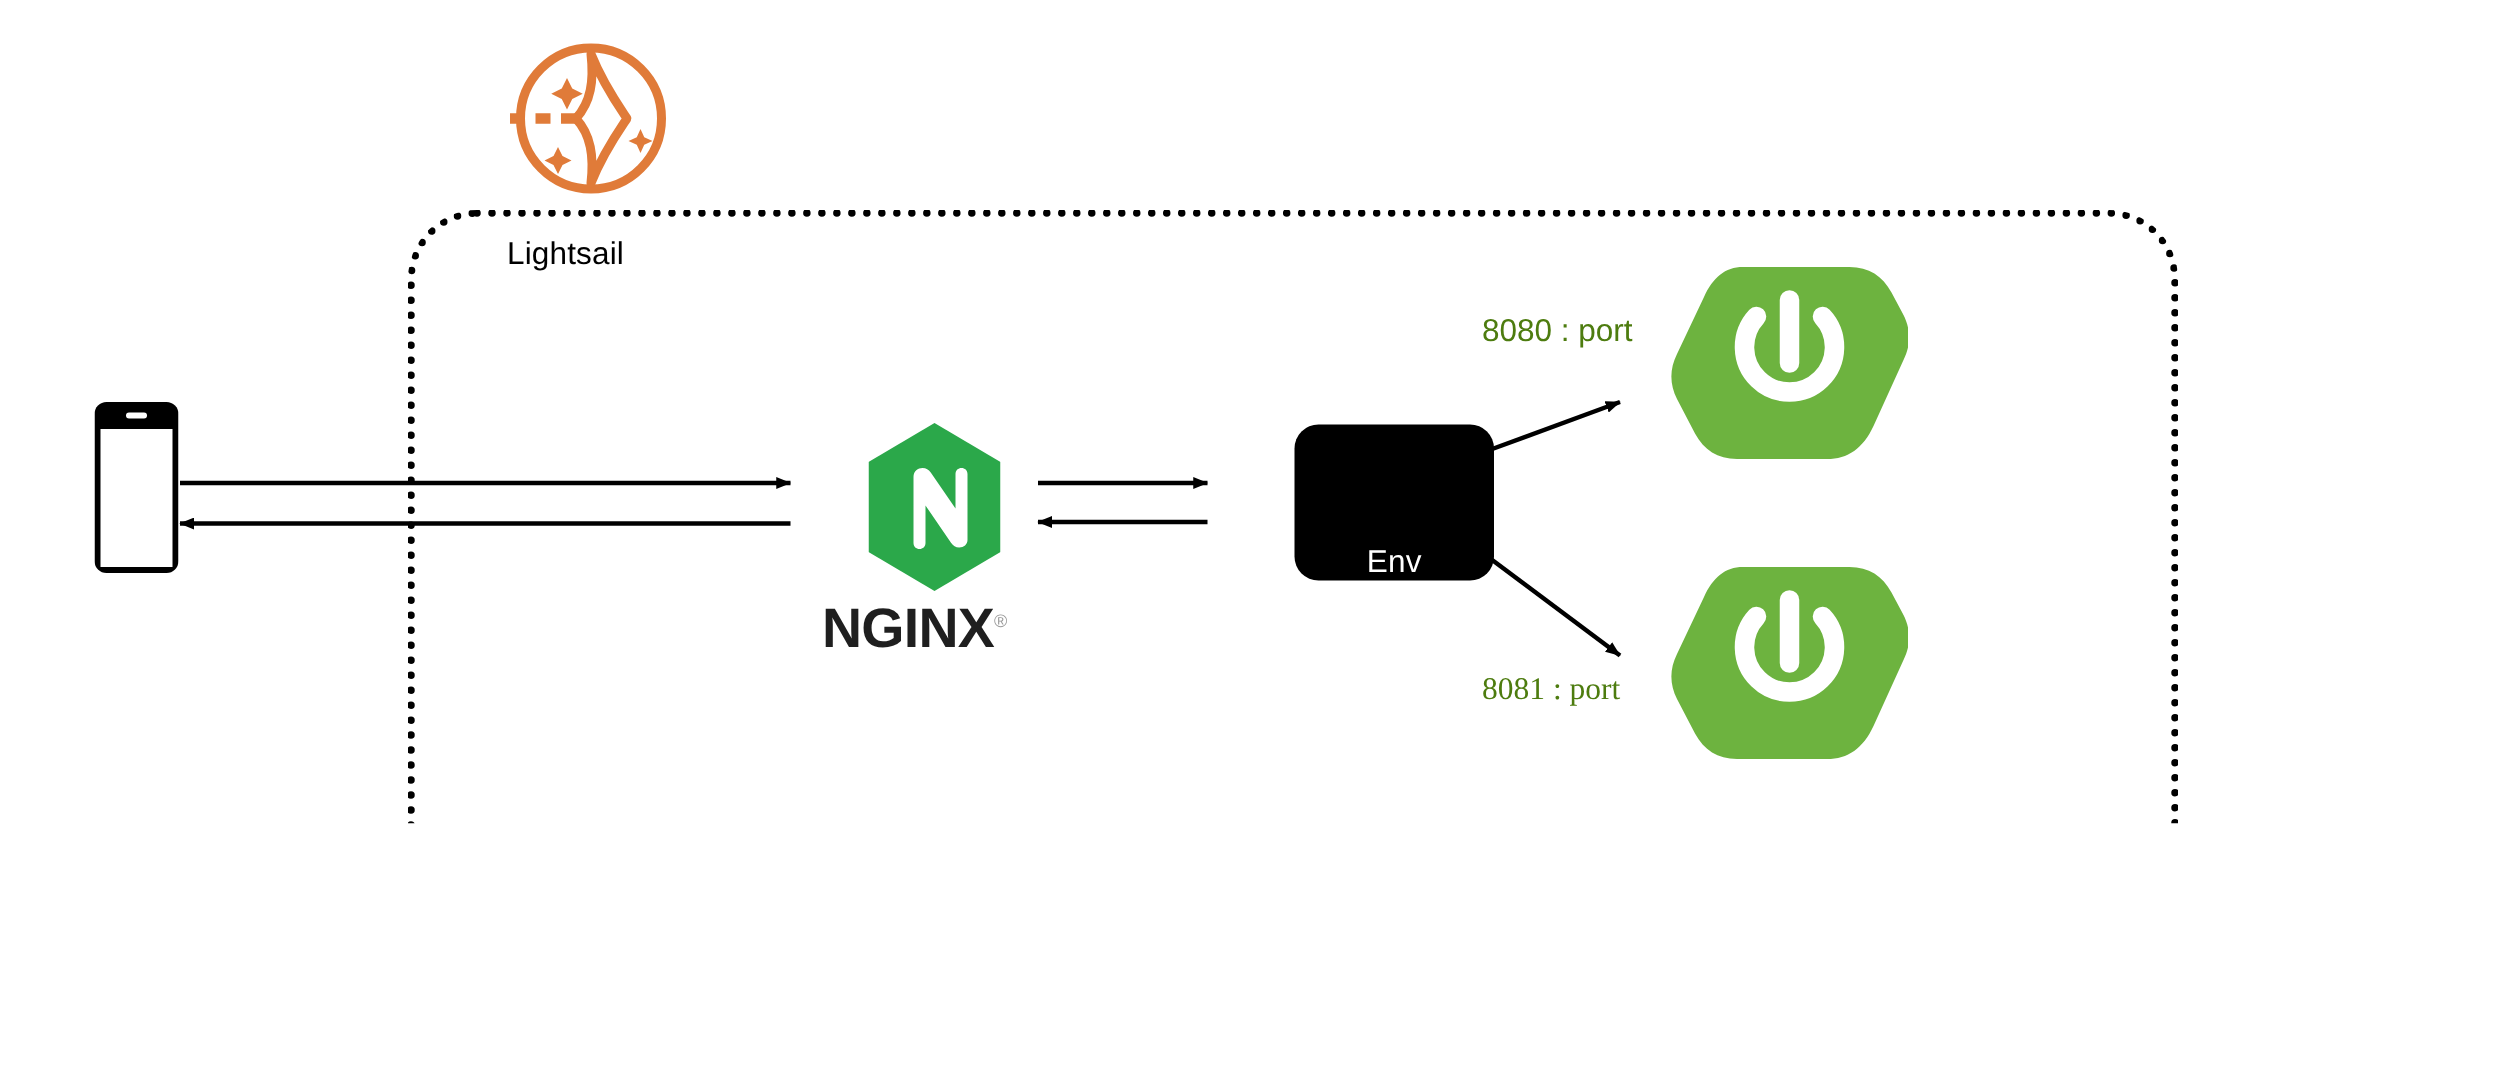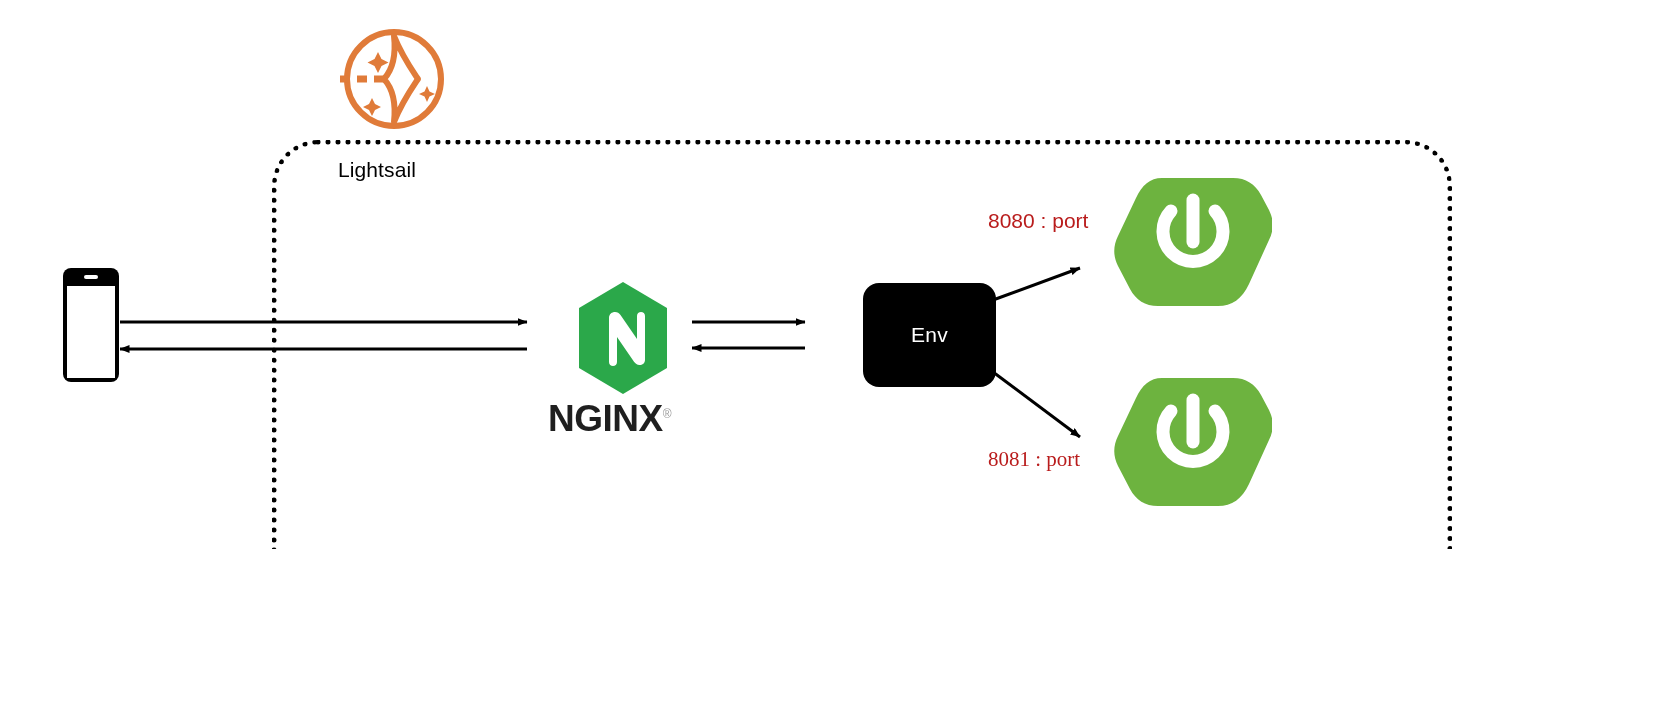--- a/index.html
+++ b/index.html
@@ -88,38 +88,38 @@
 
   
   #env-box {
     left: 863px;
     top: 283px;
     width: 133px;
     height: 104px;
     background: #000000;
     border-radius: 16px;
     display: flex;
-    align-items: center;
+    align-items: flex-end;
     justify-content: center;
   }
   #env-label {
     color: #ffffff;
     font-size: 21px;
     letter-spacing: 0.2px;
   }
 
   
   .springboot-node { width: 158px; height: 148px; }
   #springboot-node-1 { left: 1114px; top: 178px; }
   #springboot-node-2 { left: 1114px; top: 378px; }
 
   
   .port-label {
     font-size: 21px;
-    color: #b91c1c;
+    color: #4d7c0f;
     white-space: nowrap;
   }
   #port-label-8080 { left: 988px; top: 209px; }
   #port-label-8081 { left: 988px; top: 447px; font-family: Liberation Serif, serif; }
 
   
   #live-port-label {
     left: 701px;
     top: 366px;
     width: 96px;

